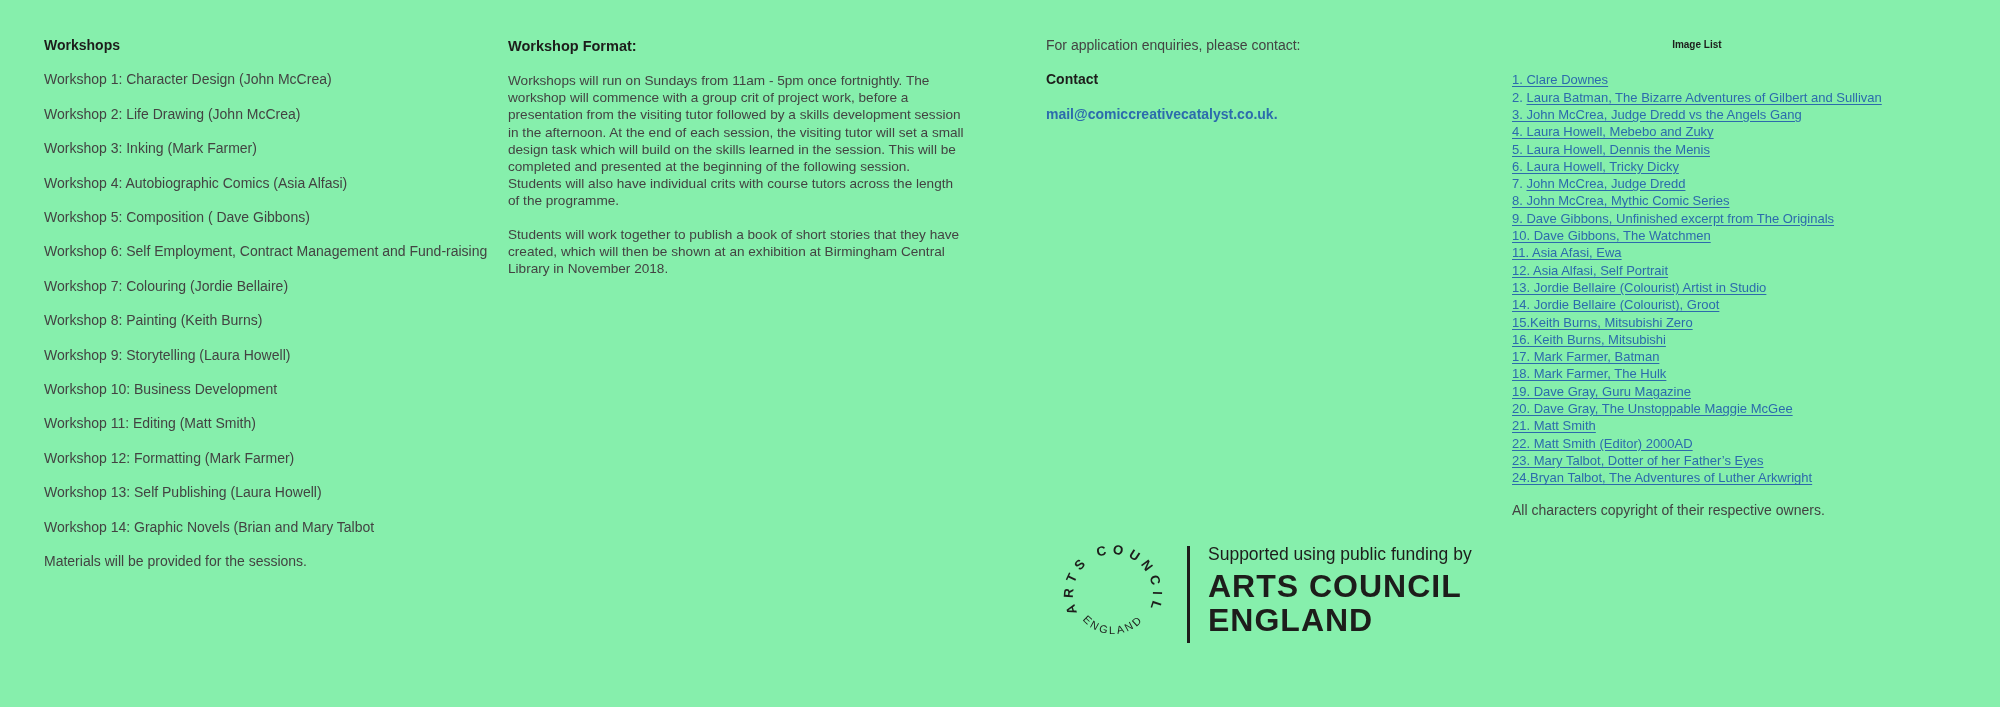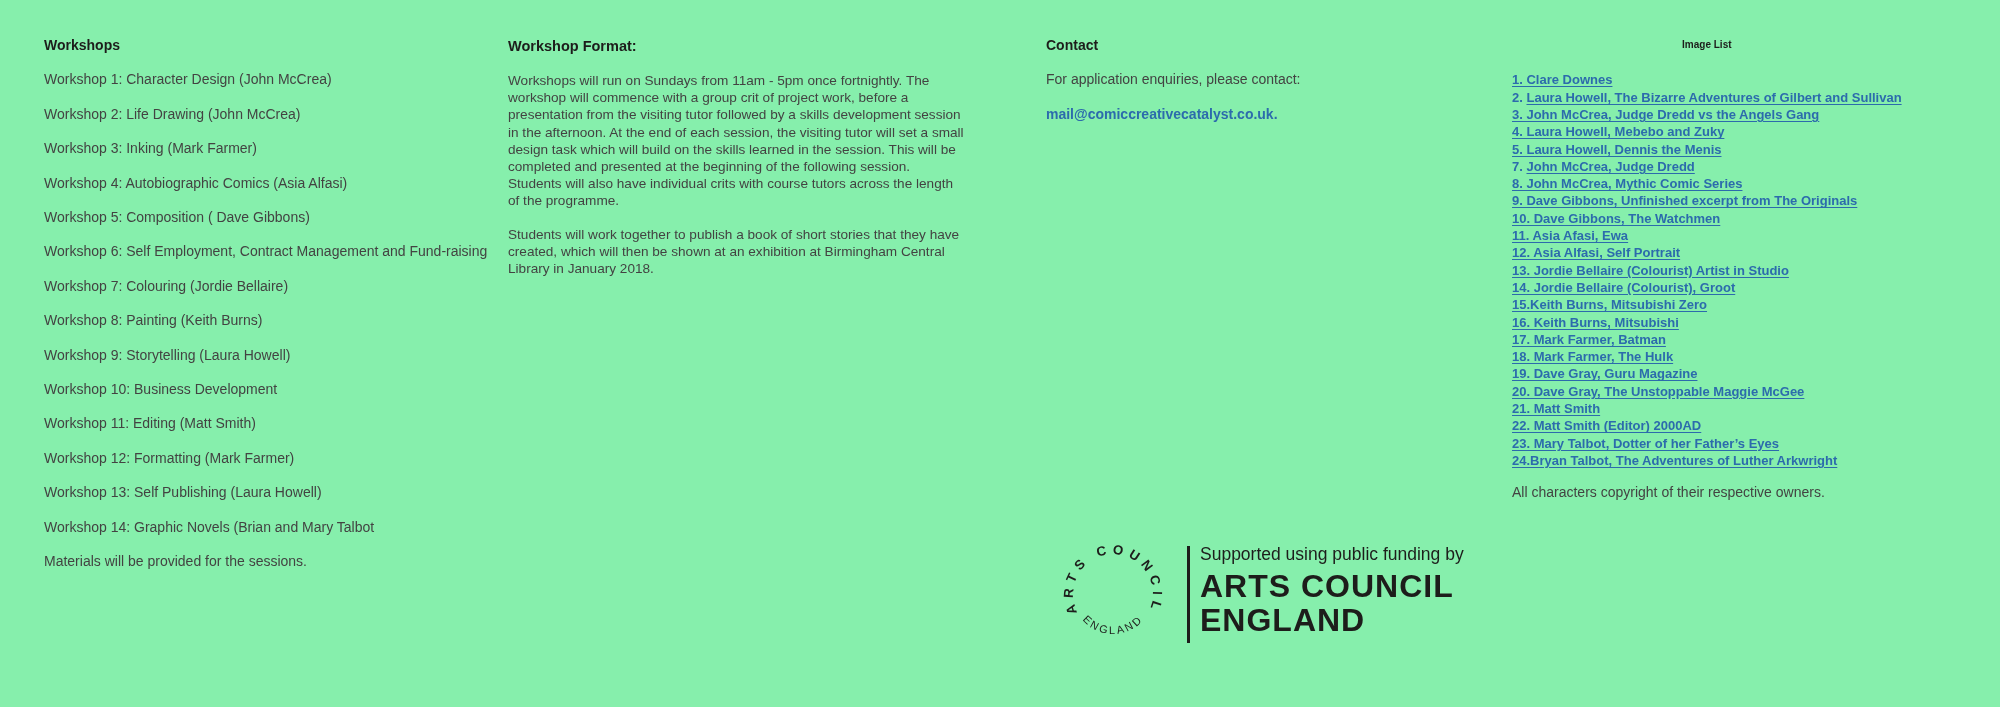--- a/index.html
+++ b/index.html
@@ -9,29 +9,29 @@
   .row{line-height:34.4px;font-size:14px;white-space:nowrap;}
   #col-workshops{position:absolute;left:44px;top:28px;}
   #col-format{position:absolute;left:508px;top:36px;width:458px;}
   #col-format .h{font-size:14.5px;line-height:20px;display:block;margin-bottom:16px;}
   #col-format p{margin:0 0 16px 0;font-size:13.6px;line-height:17.2px;color:#434342;}
   #col-contact{position:absolute;left:1046px;top:28px;}
   .email{color:#2c6bac;font-weight:bold;text-decoration:none;}
   #col-images{position:absolute;left:1512px;top:28px;}
   #col-images .heading-row{line-height:34.4px;font-size:10px;text-align:center;}
   #img-list{margin:9px 0 0 0;padding:0;list-style:none;}
-  #img-list li{font-size:13px;line-height:17.3px;font-weight:bold;color:#2c6bac;white-space:nowrap;}
+  #img-list li{font-size:13px;line-height:17.3px;font-weight:normal;color:#2c6bac;white-space:nowrap;}
   #img-list li .pre{text-decoration:none;}
   #img-list li a{color:#2c6bac;text-decoration:underline;text-underline-offset:2px;cursor:pointer;}
   .copyright{margin-top:15px;font-size:14px;font-weight:normal;color:#434342;white-space:nowrap;}
   
   #logo{position:absolute;left:1056px;top:538px;width:440px;height:132px;}
   #badge{position:absolute;left:0;top:2px;}
   #divider{position:absolute;left:131px;top:8px;width:3px;height:97px;background:#1d1d1b;}
-  #wordmark{position:absolute;left:144px;top:0;width:300px;height:132px;color:#1d1d1b;}
+  #wordmark{position:absolute;left:152px;top:0;width:300px;height:132px;color:#1d1d1b;}
   .tagline{position:absolute;left:0;top:6px;font-size:17.5px;white-space:nowrap;color:#1d1d1b;}
   .wm{position:absolute;left:0;font-size:32px;font-weight:bold;letter-spacing:1px;
       white-space:nowrap;color:#1d1d1b;line-height:34px;}
   .wm1{top:31px;} .wm2{top:65px;}
 </style>
 </head>
 <body>
 
 <div class="page">
 
@@ -66,43 +66,44 @@
         <div class="row">Workshop 13: Self Publishing (Laura Howell)</div>
 
         <div class="row">Workshop 14: Graphic Novels (Brian and Mary Talbot</div>
       </div>
     <div class="row">Materials will be provided for the sessions.</div>
   </div>
 
   <div id="col-format">
     <span class="h">Workshop Format:</span>
     <p>Workshops will run on Sundays from 11am - 5pm once fortnightly.  The workshop will commence with a group crit of project work, before a presentation from the visiting tutor followed by a skills development session in the afternoon. At the end of each session, the visiting tutor will set a small design task which will build on the skills learned in the session.  This will be completed and presented at the beginning of the following session. Students will also have individual crits with course tutors across the length of the programme.</p>
-    <p>Students will work together to publish a book of short stories that they have created, which will then be shown at an exhibition at Birmingham Central Library in January 2018.</p>
+    <p>Students will work together to publish a book of short stories that they have created, which will then be shown at an exhibition at Birmingham Central Library in November 2018.</p>
   </div>
 
   <div id="col-contact">
+    <div class="row">For application enquiries, please contact:</div>
     <div class="row h">Contact</div>
-    <div class="row">For application enquiries, please contact:</div>
     <div class="row"><a class="email">mail@comiccreativecatalyst.co.uk.</a></div>
   </div>
 
   <div id="col-images">
     <div class="heading-row h">Image List</div>
     <ul id="img-list">
 
         <li><span class="pre"></span><a>1. Clare Downes</a></li>
 
-        <li><span class="pre">2. </span><a>Laura Howell, The Bizarre Adventures of Gilbert and Sullivan</a></li>
+        <li><span class="pre">2. </span><a>Laura Batman, The Bizarre Adventures of Gilbert and Sullivan</a></li>
 
         <li><span class="pre"></span><a>3. John McCrea, Judge Dredd vs the Angels Gang</a></li>
 
         <li><span class="pre"></span><a>4. Laura Howell, Mebebo and Zuky</a></li>
 
         <li><span class="pre"></span><a>5. Laura Howell, Dennis the Menis</a></li>
 
+        <li><span class="pre"></span><a>6. Laura Howell, Tricky Dicky</a></li>
 
         <li><span class="pre">7. </span><a>John McCrea, Judge Dredd</a></li>
 
         <li><span class="pre"></span><a>8. John McCrea, Mythic Comic Series</a></li>
 
         <li><span class="pre"></span><a>9. Dave Gibbons, Unfinished excerpt from The Originals</a></li>
 
         <li><span class="pre"></span><a>10. Dave Gibbons, The Watchmen</a></li>
 
         <li><span class="pre"></span><a>11. Asia Afasi, Ewa</a></li>

